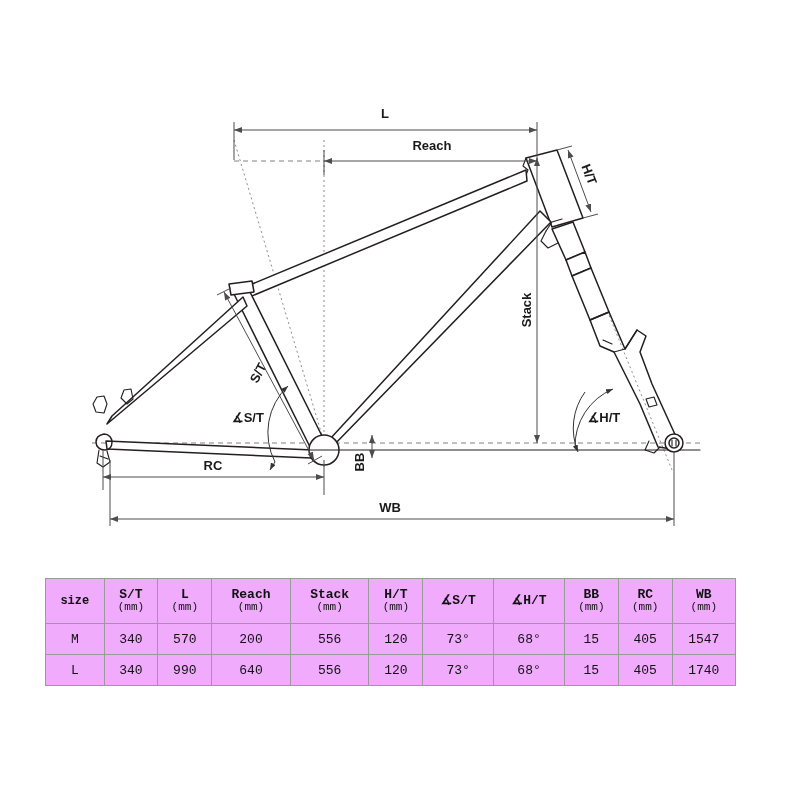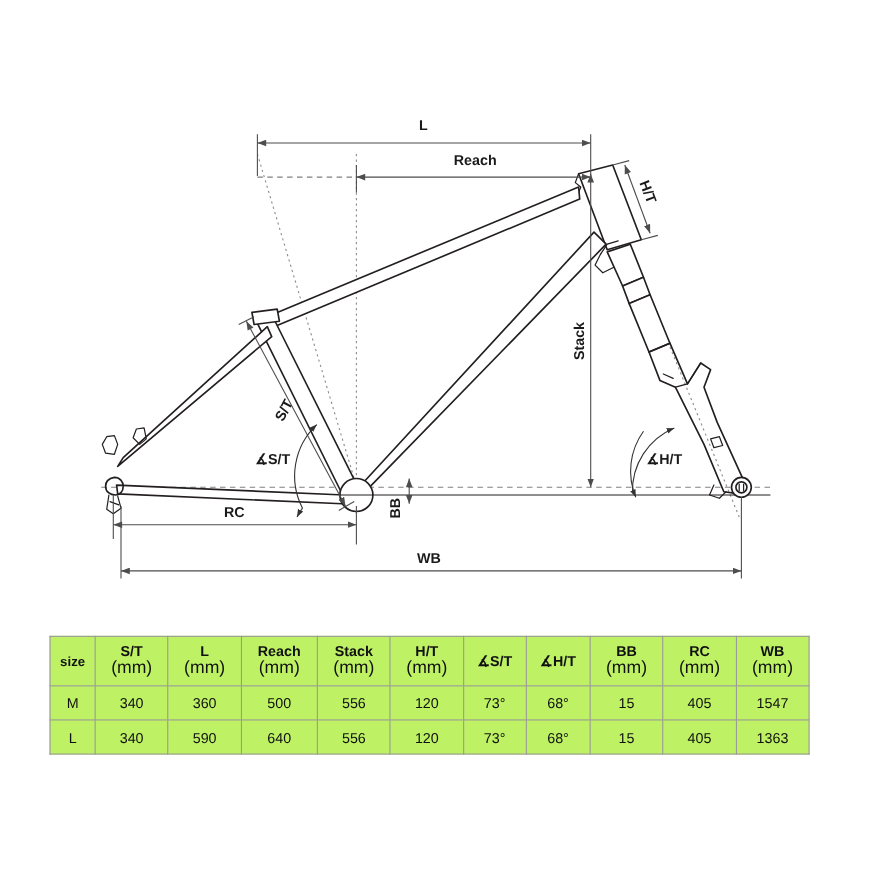--- a/index.html
+++ b/index.html
@@ -23,31 +23,31 @@
   .arc{fill:none;stroke:#333333;stroke-width:1;}
   .dim-text{
     font-family:"Liberation Sans",sans-serif;
     font-size:13px;font-weight:bold;fill:#1a1a1a;
   }
 
   
   .table-wrap{position:absolute;left:45px;top:578px;width:691px;}
   table.geo{
     border-collapse:collapse;width:691px;
-    font-family:Liberation Sans, sans-serif;
-    background:#bef264;
+    font-family:Liberation Mono, monospace;
+    background:#f0abfc;
   }
   table.geo th,table.geo td{
     border:1px solid #9a9a9a;
     text-align:center;vertical-align:middle;
     padding:0;
     color:#111;
   }
   table.geo th{height:44px;font-size:13px;font-weight:bold;line-height:1.08;}
-  table.geo th .unit{display:block;font-size:16px;font-weight:normal;}
+  table.geo th .unit{display:block;font-size:11px;font-weight:normal;}
   table.geo td{height:30px;font-size:13px;font-weight:normal;}
   table.geo th.sizecol{font-size:12px;}
   .angsym{font-weight:bold;}
 </style>
 </head>
 <body>
 
 <div id="root">
 
   <svg class="diagram" viewBox="0 0 800 800">
@@ -228,40 +228,40 @@
           <th>
             <span>WB</span>
             <span class="unit">(mm)</span>
           </th>
         </tr>
       </thead>
       <tbody>
         <tr>
           <td>M</td>
           <td>340</td>
-          <td>360</td>
-          <td>500</td>
+          <td>570</td>
+          <td>200</td>
           <td>556</td>
           <td>120</td>
           <td>73°</td>
           <td>68°</td>
           <td>15</td>
           <td>405</td>
           <td>1547</td>
         </tr>
         <tr>
           <td>L</td>
           <td>340</td>
-          <td>590</td>
+          <td>990</td>
           <td>640</td>
           <td>556</td>
           <td>120</td>
           <td>73°</td>
           <td>68°</td>
           <td>15</td>
           <td>405</td>
-          <td>1363</td>
+          <td>1740</td>
         </tr>
       </tbody>
     </table>
   </div>
 
 </div>
 
 </body></html>

